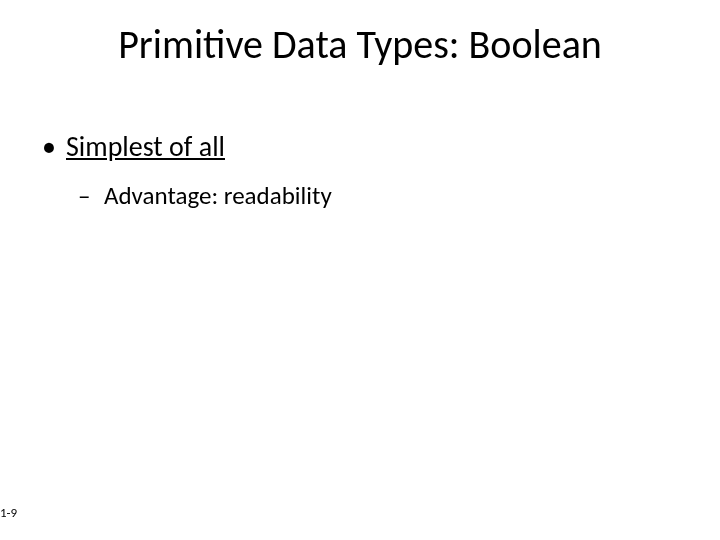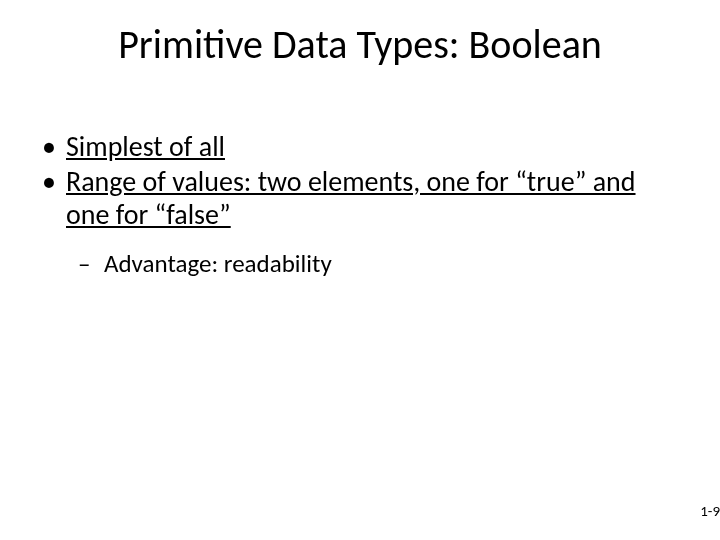--- a/index.html
+++ b/index.html
@@ -60,33 +60,32 @@
     position: absolute;
     left: 42px;
     top: 0;
     font-size: 25px;
   }
   .footer {
     position: absolute;
     bottom: 20px;
     left: 0;
     right: 0;
-    text-align: right;
-    font-size: 15px;
+    text-align: left;
+    font-size: 13px;
     color: #000;
   }
 </style>
 </head>
 <body>
 
 <div class="slide">
 
   <div class="title">Primitive Data Types: Boolean</div>
 
   <div class="body">
     <div class="b1">Simplest of all</div>
-    <div class="b1">Range of values: two elements, one for “true” and one for “false”</div>
     <div class="b2">Advantage: readability</div>
   </div>
 
   <div class="footer">1-9</div>
 
 </div>
 
 </body></html>

